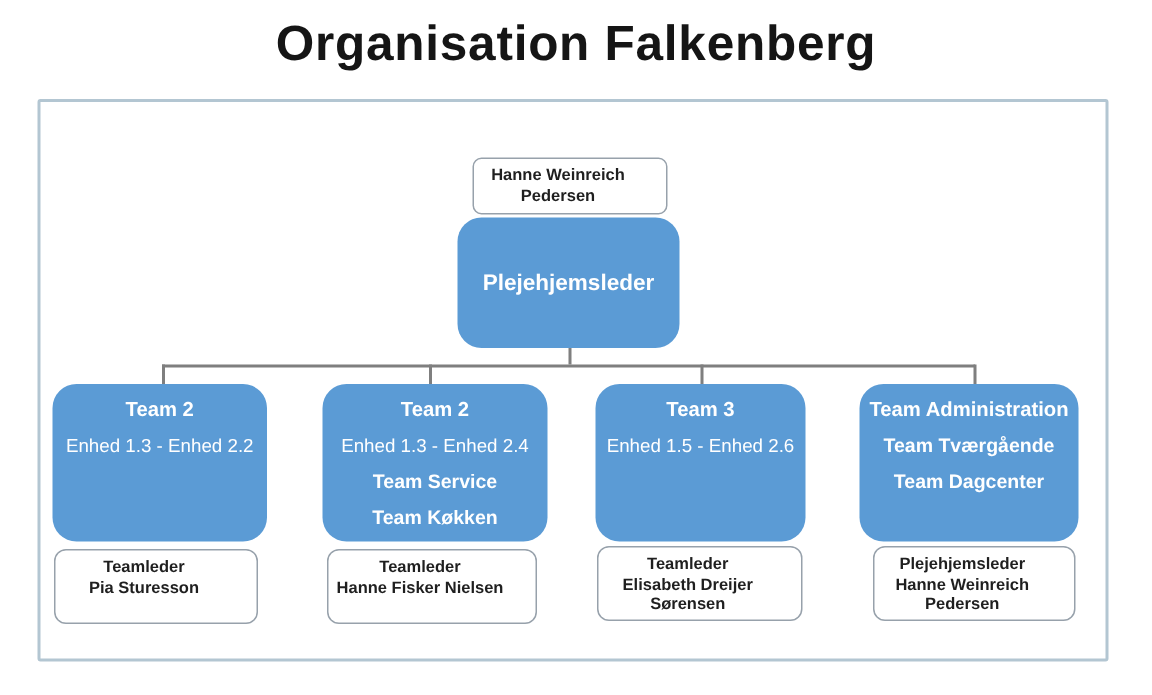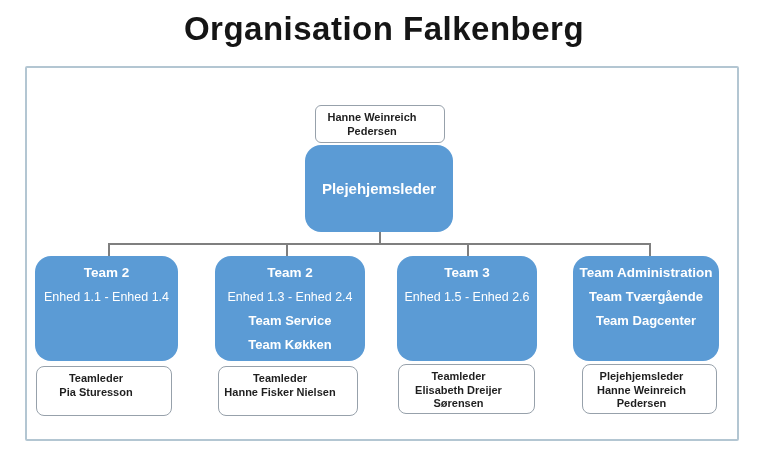--- a/index.html
+++ b/index.html
@@ -79,21 +79,21 @@
 
   <div class="line v-stem"></div>
   <div class="line h-rail"></div>
   <div class="line v-drop1"></div>
   <div class="line v-drop2"></div>
   <div class="line v-drop3"></div>
   <div class="line v-drop4"></div>
 
   <div class="bluebox teambox" style="left:35px; width:143px;">
     <span class="t-line t-name">Team 2</span>
-    <span class="t-line t-sub">Enhed 1.1 - Enhed 1.4</span>
+    <span class="t-line t-sub">Enhed 1.3 - Enhed 2.2</span>
   </div>
 
   <div class="bluebox teambox" style="left:215px; width:150px;">
     <span class="t-line t-name">Team 2</span>
     <span class="t-line t-sub">Enhed 1.3 - Enhed 2.4</span>
     <span class="t-line t-bold">Team Service</span>
     <span class="t-line t-bold">Team Køkken</span>
   </div>
 
   <div class="bluebox teambox" style="left:397px; width:140px;">

